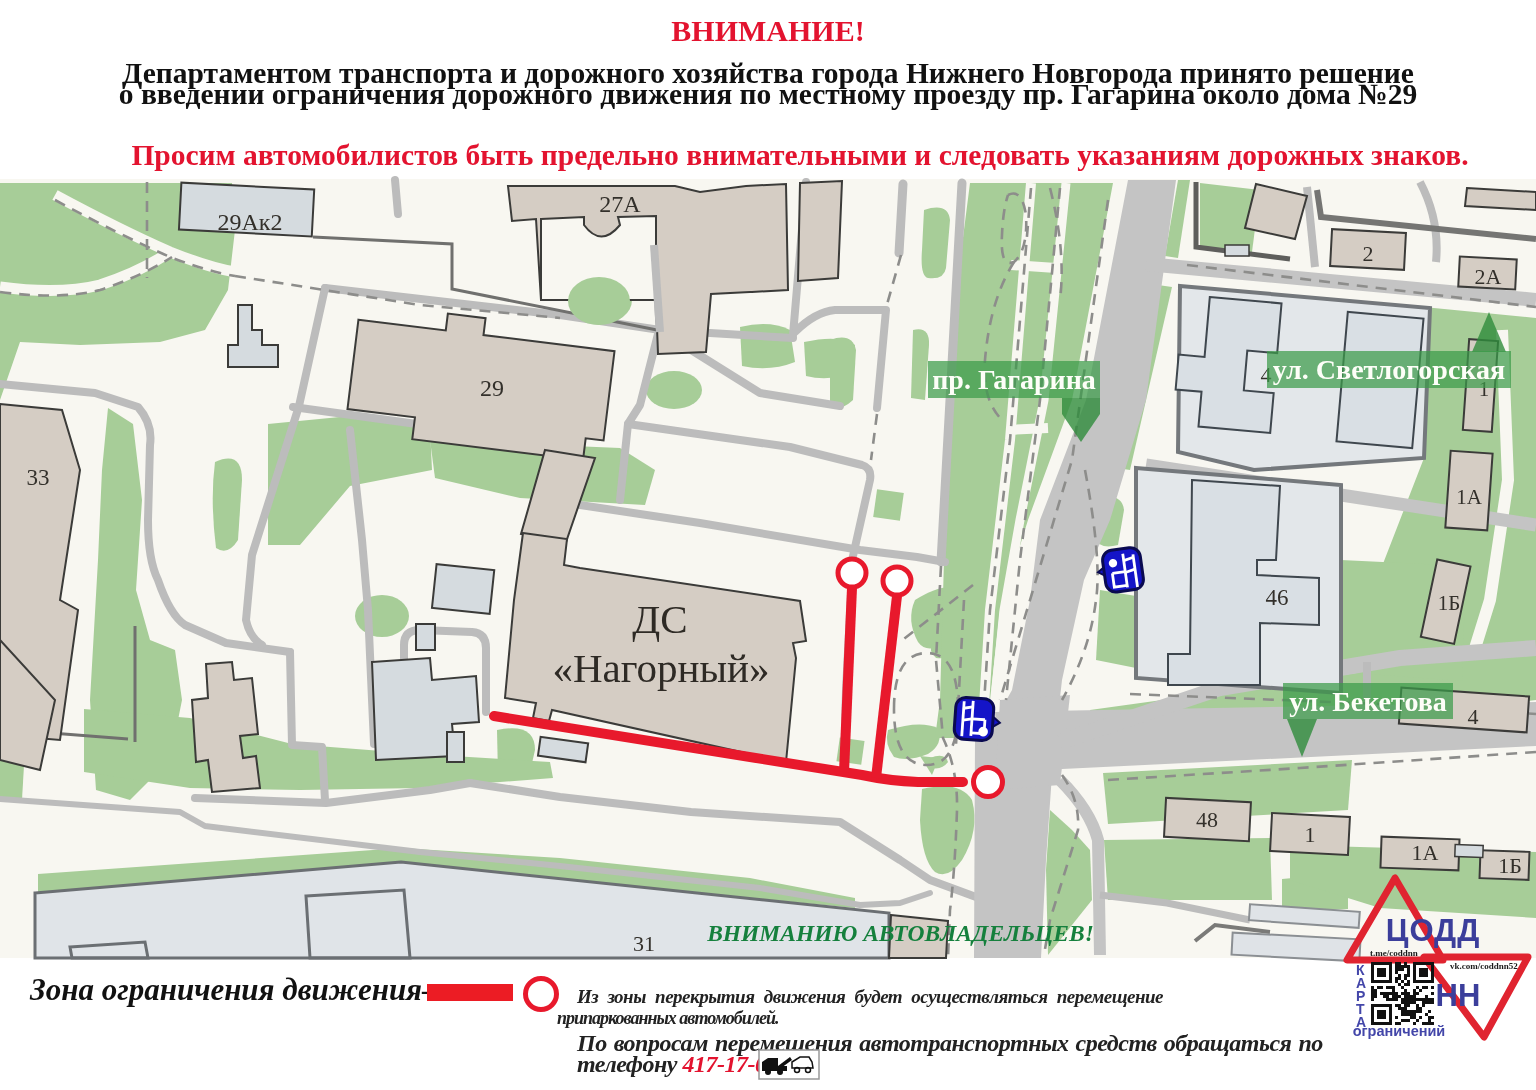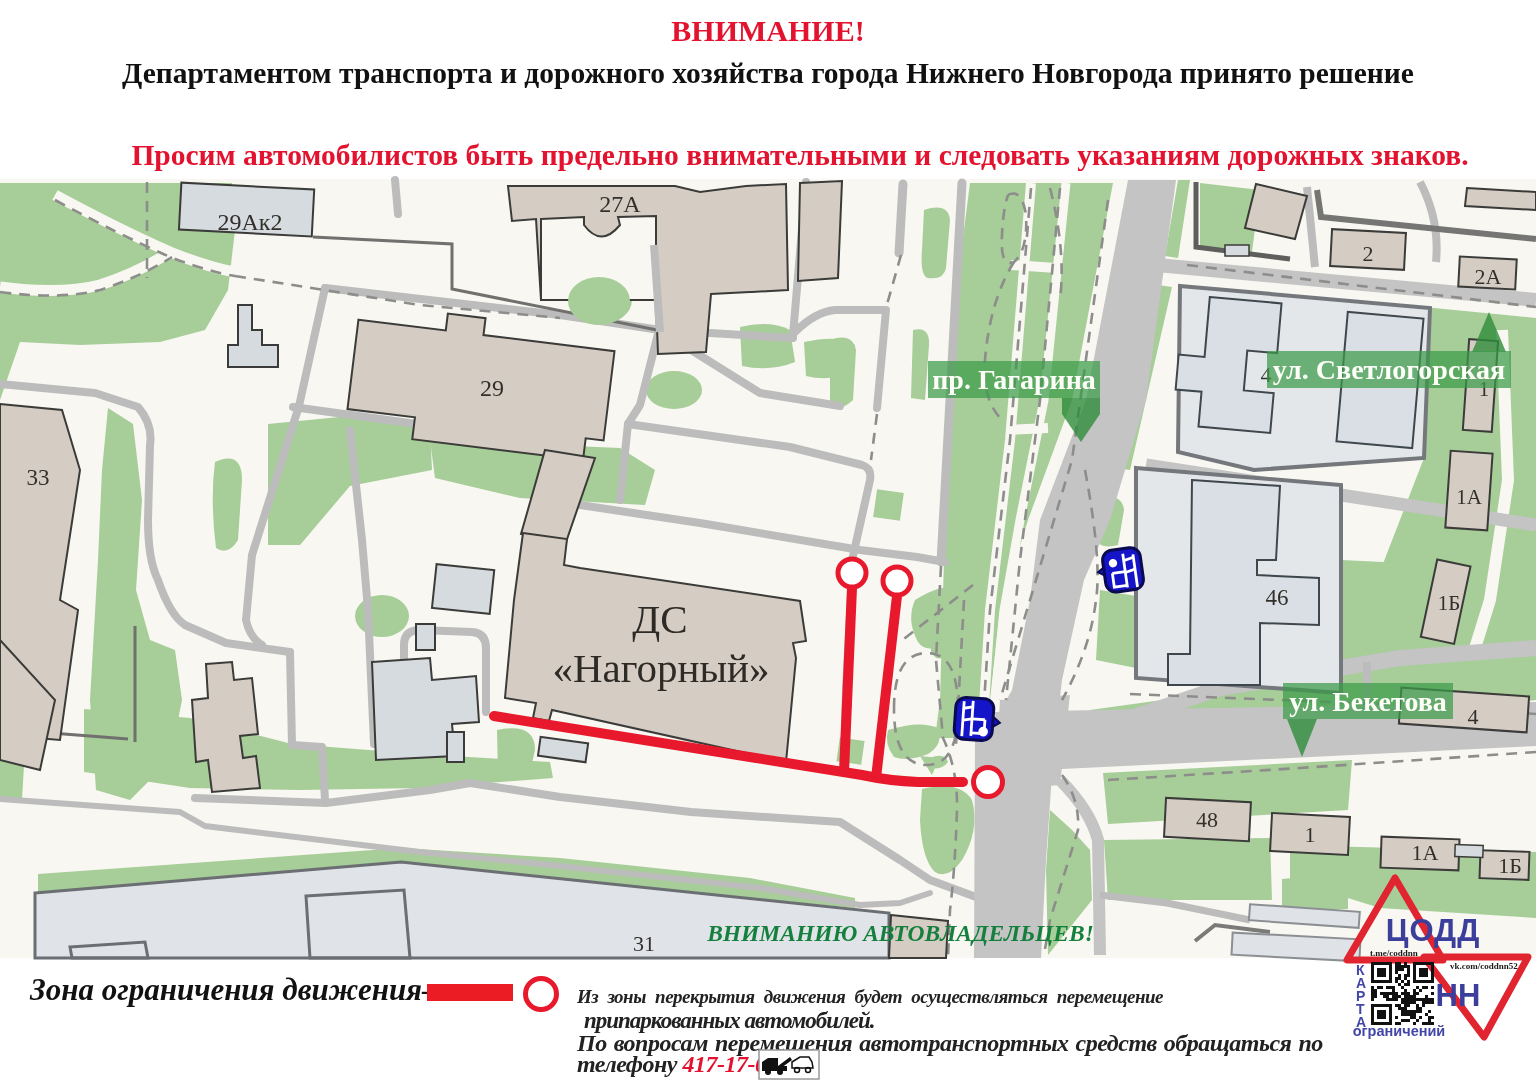--- a/index.html
+++ b/index.html
@@ -9,20 +9,21 @@
   svg{position:absolute;left:0;top:0;}
 </style>
 </head>
 <body>
 <div id="page">
 
 <div class="hl red" style="top:14px;font-size:30px;">ВНИМАНИЕ!</div>
 
 <div class="hl" style="top:57px;font-size:29.5px;color:#111;">Департаментом транспорта и дорожного хозяйства города Нижнего Новгорода принято решение</div>
 
+<div class="hl" style="top:78px;font-size:29.5px;color:#111;">о введении ограничения дорожного движения по местному проезду пр. Гагарина около дома №29</div>
 
 
 <div class="hl red" style="top:139px;font-size:29.5px;padding-left:32px;">Просим автомобилистов быть предельно внимательными и следовать указаниям дорожных знаков.</div>
 
 <svg id="map" width="1536" height="1090" viewBox="0 0 1536 1090">
 
 <rect x="0" y="179" width="1536" height="779" fill="#f8f7f1"></rect>
 <g stroke="none">
 
 <path d="M0,183 L232,183 L235,230 L228,290 L205,330 L160,342 L80,345 L20,342 L0,400 Z" fill="#a7cd98"></path>
@@ -408,21 +409,21 @@
 <div style="position:absolute;left:30px;top:972px;font-size:31px;font-weight:bold;font-style:italic;color:#111;">Зона ограничения движения<span style="font-style:normal">–</span></div>
 
 <div style="position:absolute;left:427px;top:984px;width:86px;height:17px;background:#ec1c24;"></div>
 
 <div style="position:absolute;left:523px;top:976px;width:26px;height:26px;border:5px solid #e8192c;border-radius:50%;background:#fff;"></div>
 
 <div id="ntt" style="position:absolute;left:578px;top:922px;width:645px;text-align:center;font-size:23.5px;font-weight:bold;font-style:italic;color:#15803d;line-height:1;">ВНИМАНИЮ АВТОВЛАДЕЛЬЦЕВ!</div>
 
 <div style="position:absolute;left:577px;top:987px;font-size:19px;font-weight:bold;font-style:italic;color:#222;white-space:nowrap;line-height:1.05;letter-spacing:-0.5px;word-spacing:5px;" id="nt1">Из зоны перекрытия движения будет осуществляться перемещение</div>
 
-<div id="nt2" style="position:absolute;left:584px;top:1009px;font-size:23px;font-weight:bold;font-style:italic;color:#222;white-space:nowrap;line-height:1.05;letter-spacing:-1px;">припаркованных автомобилей.</div>
+<div id="nt2" style="position:absolute;left:557px;top:1009px;font-size:18px;font-weight:bold;font-style:italic;color:#222;white-space:nowrap;line-height:1.05;letter-spacing:-1px;">припаркованных автомобилей.</div>
 
 <div style="position:absolute;left:577px;top:1031px;font-size:24px;font-weight:bold;font-style:italic;color:#222;white-space:nowrap;line-height:1.05;letter-spacing:-0.5px;word-spacing:1.5px;" id="nt3">По вопросам перемещения автотранспортных средств обращаться по</div>
 
 <div id="nt4" style="position:absolute;left:577px;top:1052px;font-size:24px;font-weight:bold;font-style:italic;color:#222;white-space:nowrap;line-height:1.05;letter-spacing:-0.5px;">телефону <span style="color:#e3132f;">417-17-07</span></div>
 
 <svg id="logo" width="1536" height="1090" viewBox="0 0 1536 1090">
 
 <path d="M1395,878 L1347,960 L1443,960 Z" fill="none" stroke="#e02430" stroke-width="7" stroke-linejoin="round"></path>
 
 <path d="M1424,957 L1528,957 L1484,1037 Z" fill="none" stroke="#e02430" stroke-width="7" stroke-linejoin="round"></path>

